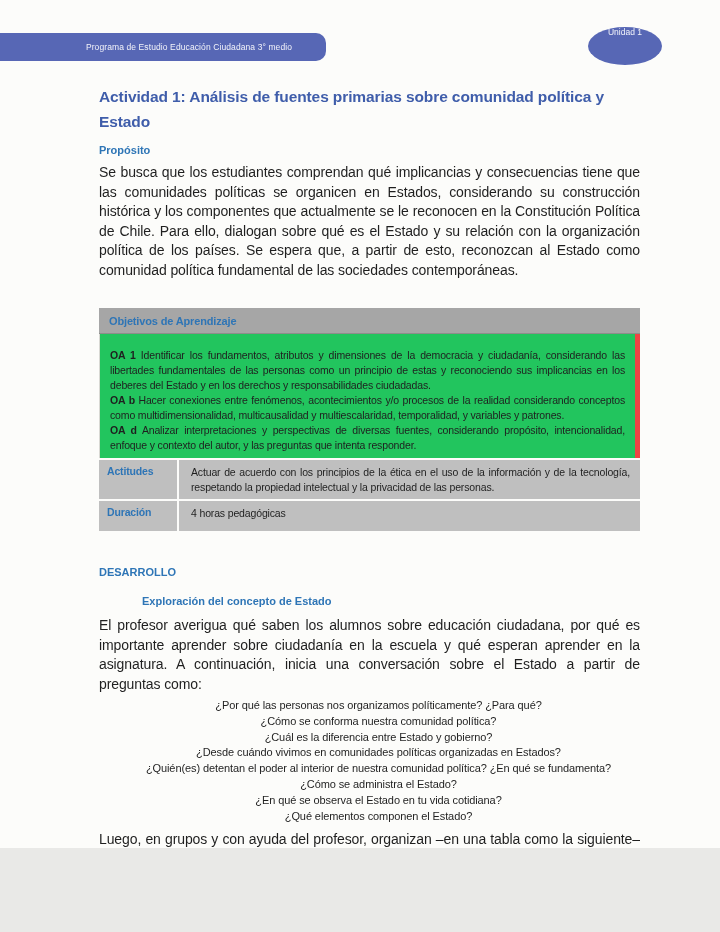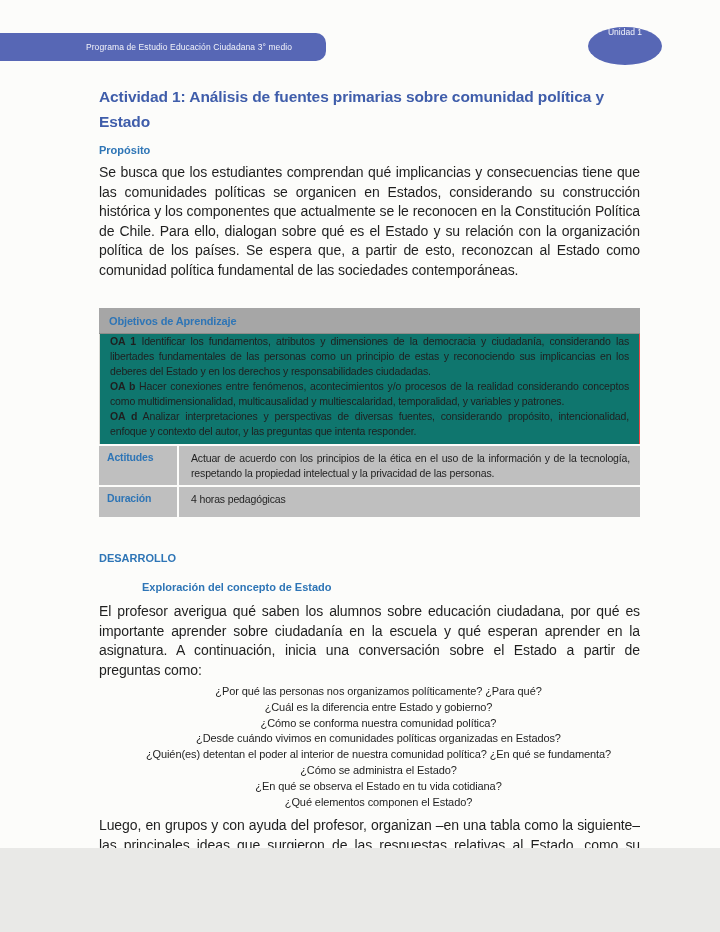--- a/index.html
+++ b/index.html
@@ -88,24 +88,24 @@
   }
   .obj-header {
     background: #a6a6a6;
     color: #2e75b6;
     font-weight: bold;
     font-size: 11px;
     padding: 7px 10px 6px 10px;
     border-bottom: 1px solid #8d8d8b;
   }
   .obj-body {
-    background: #0f766e;
+    background: #22c55e;
     border-left: 1px solid #d8d8d3;
-    border-right: 1px solid #ef4444;
-    padding: 0 10px 5px 10px;
+    border-right: 5px solid #ef4444;
+    padding: 14px 10px 5px 10px;
   }
   .obj-item {
     margin: 0;
     line-height: 15px;
     text-align: justify;
     color: #1f1f1f;
   }
   .oa-code { font-weight: bold; }
   .attr-row {
     display: flex;
@@ -208,22 +208,22 @@
     </div>
 
     <div class="blue-heading desarrollo-h">DESARROLLO</div>
 
     <div class="blue-heading exploracion-h">Exploración del concepto de Estado</div>
 
     <p class="para intro-para">El profesor averigua qué saben los alumnos sobre educación ciudadana, por qué es importante aprender sobre ciudadanía en la escuela y qué esperan aprender en la asignatura. A continuación, inicia una conversación sobre el Estado a partir de preguntas como:</p>
 
     <div class="questions">
       <div class="question">¿Por qué las personas nos organizamos políticamente? ¿Para qué?</div>
+      <div class="question">¿Cómo se conforma nuestra comunidad política?</div>
       <div class="question">¿Cuál es la diferencia entre Estado y gobierno?</div>
-      <div class="question">¿Cómo se conforma nuestra comunidad política?</div>
       <div class="question">¿Desde cuándo vivimos en comunidades políticas organizadas en Estados?</div>
       <div class="question">¿Quién(es) detentan el poder al interior de nuestra comunidad política? ¿En qué se fundamenta?</div>
       <div class="question">¿Cómo se administra el Estado?</div>
       <div class="question">¿En qué se observa el Estado en tu vida cotidiana?</div>
       <div class="question">¿Qué elementos componen el Estado?</div>
     </div>
 
     <p class="para closing-para">Luego, en grupos y con ayuda del profesor, organizan –en una tabla como la siguiente– las principales ideas que surgieron de las respuestas relativas al Estado, como su finalidad, administración, origen, componentes, instituciones estatales y relación del Estado y los individuos, entre otros criterios.</p>
 
   </div>

